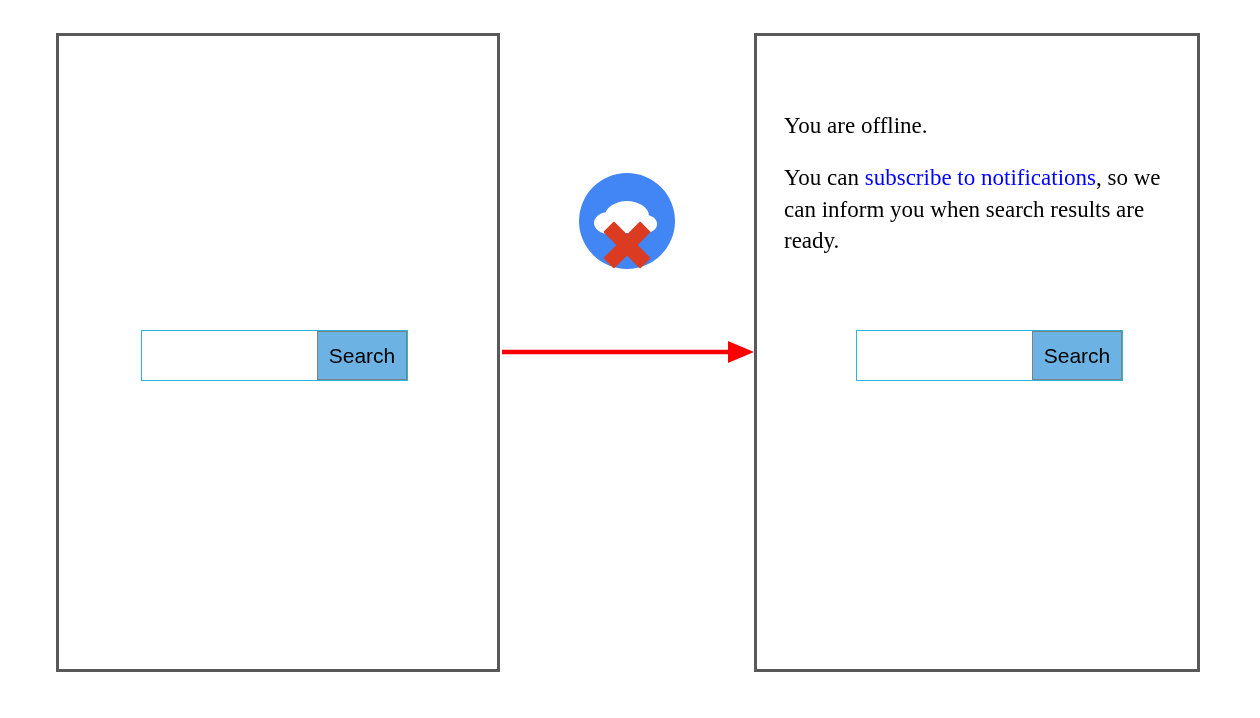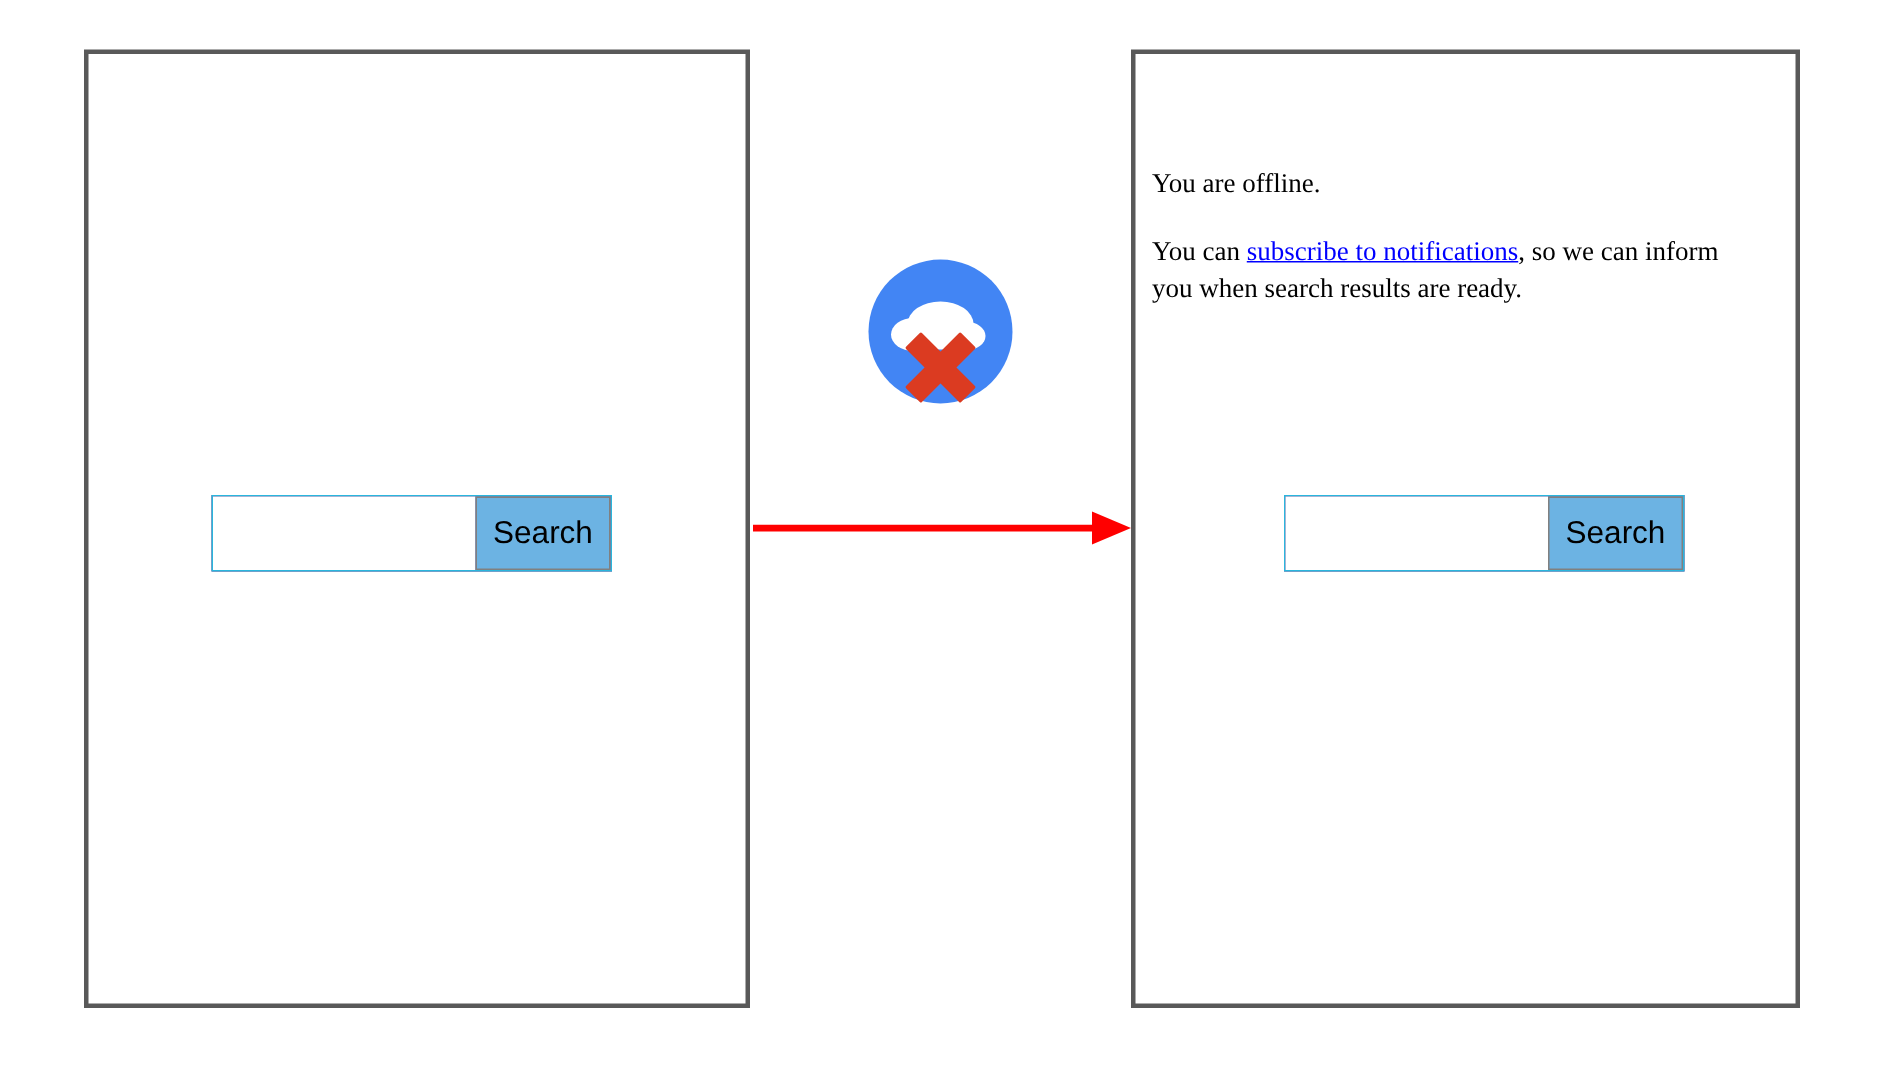--- a/index.html
+++ b/index.html
@@ -31,37 +31,36 @@
   #panel-after {
     left: 754px;
     top: 33px;
     width: 446px;
     height: 639px;
   }
 
   
   .message-block {
     position: absolute;
-    left: 11px;
+    left: 27px;
     top: 74px;
     width: 400px;
     color: #000000;
     font-family: "Liberation Serif", serif;
-    font-size: 18px;
+    font-size: 23px;
     line-height: 1.36;
   }
   .message-line {
     margin: 0;
   }
   .message-line + .message-line {
     margin-top: 21px;
   }
   .inline-link {
     color: #0000ff;
-    text-decoration: underline;
     cursor: pointer;
   }
 
   
   .search-widget {
     position: absolute;
     display: flex;
     align-items: stretch;
     box-sizing: border-box;
     border: 1.5px solid #29b6dd;

